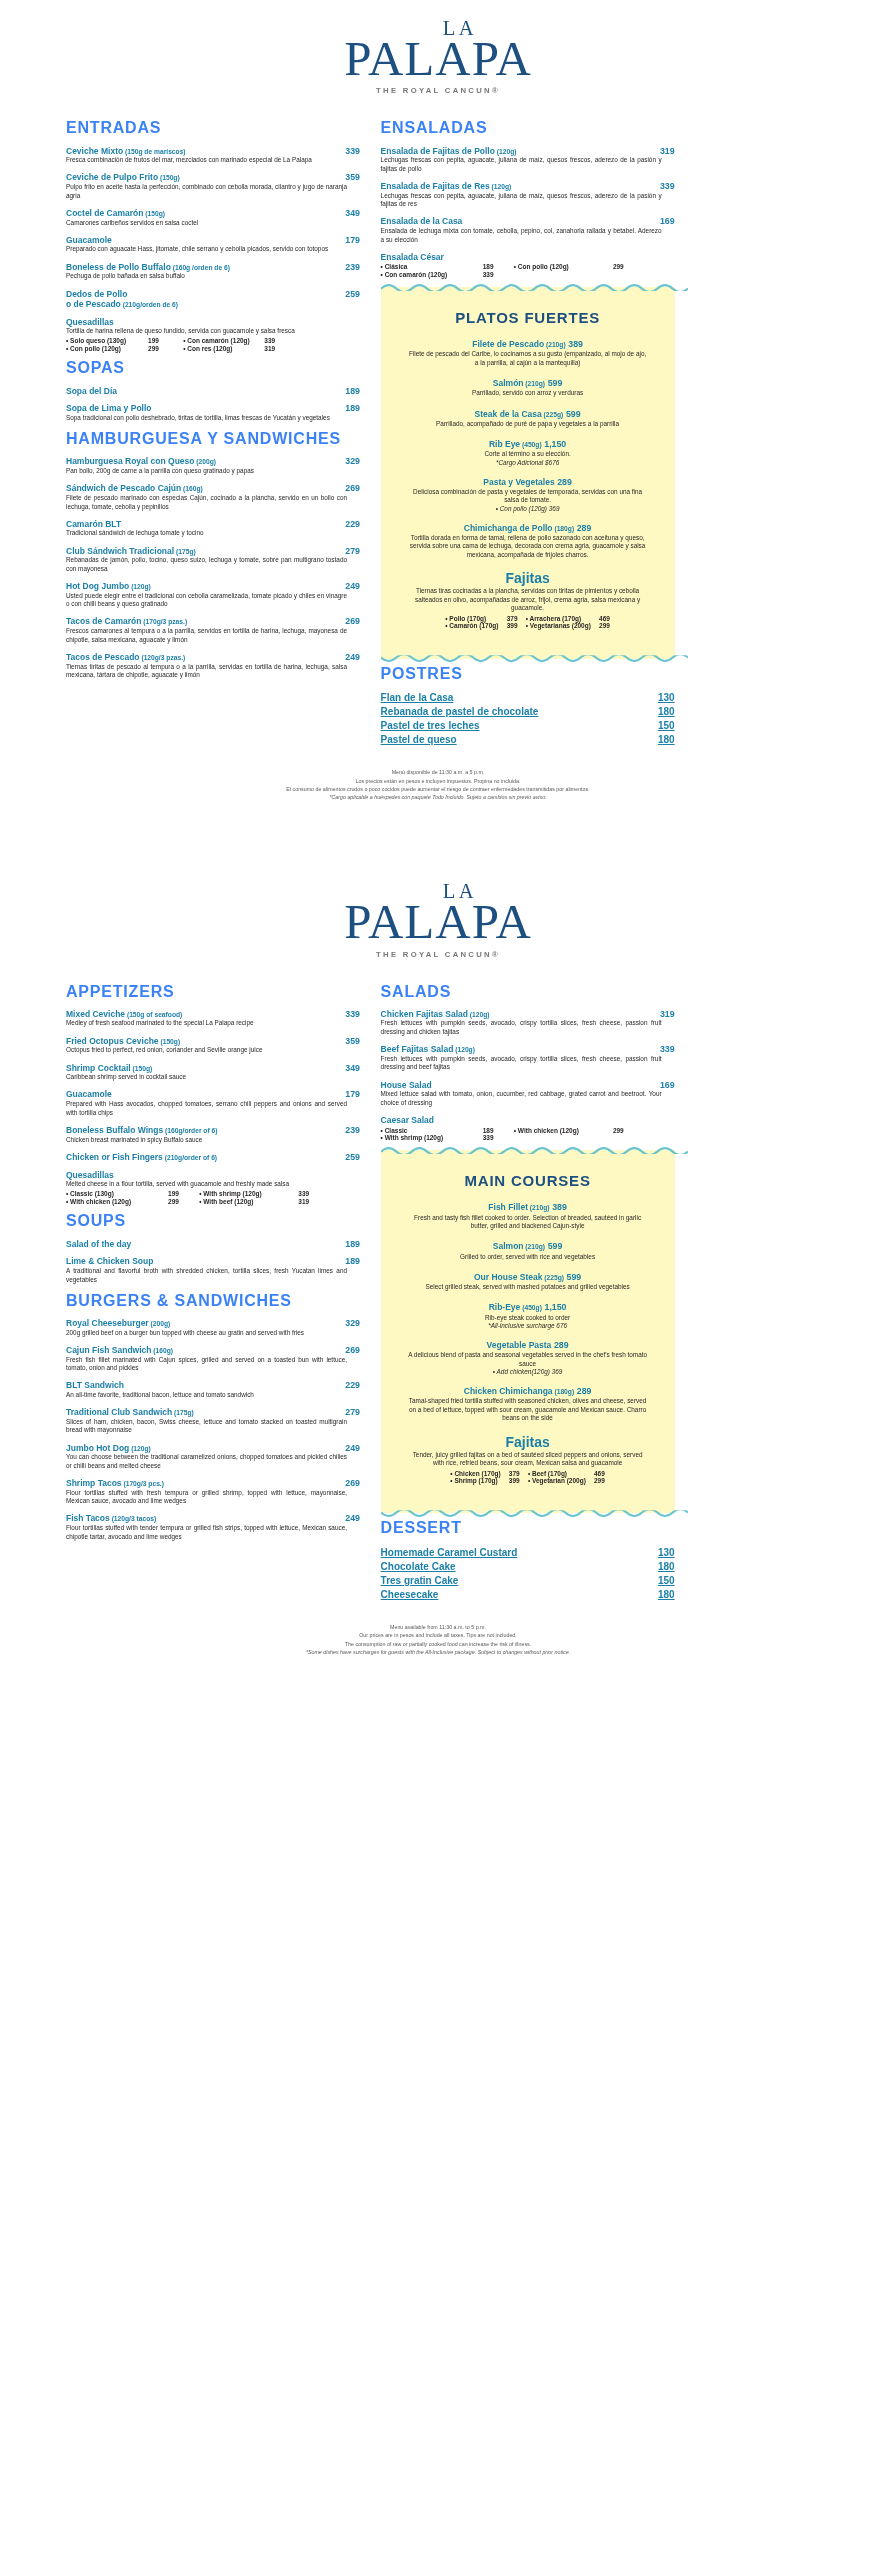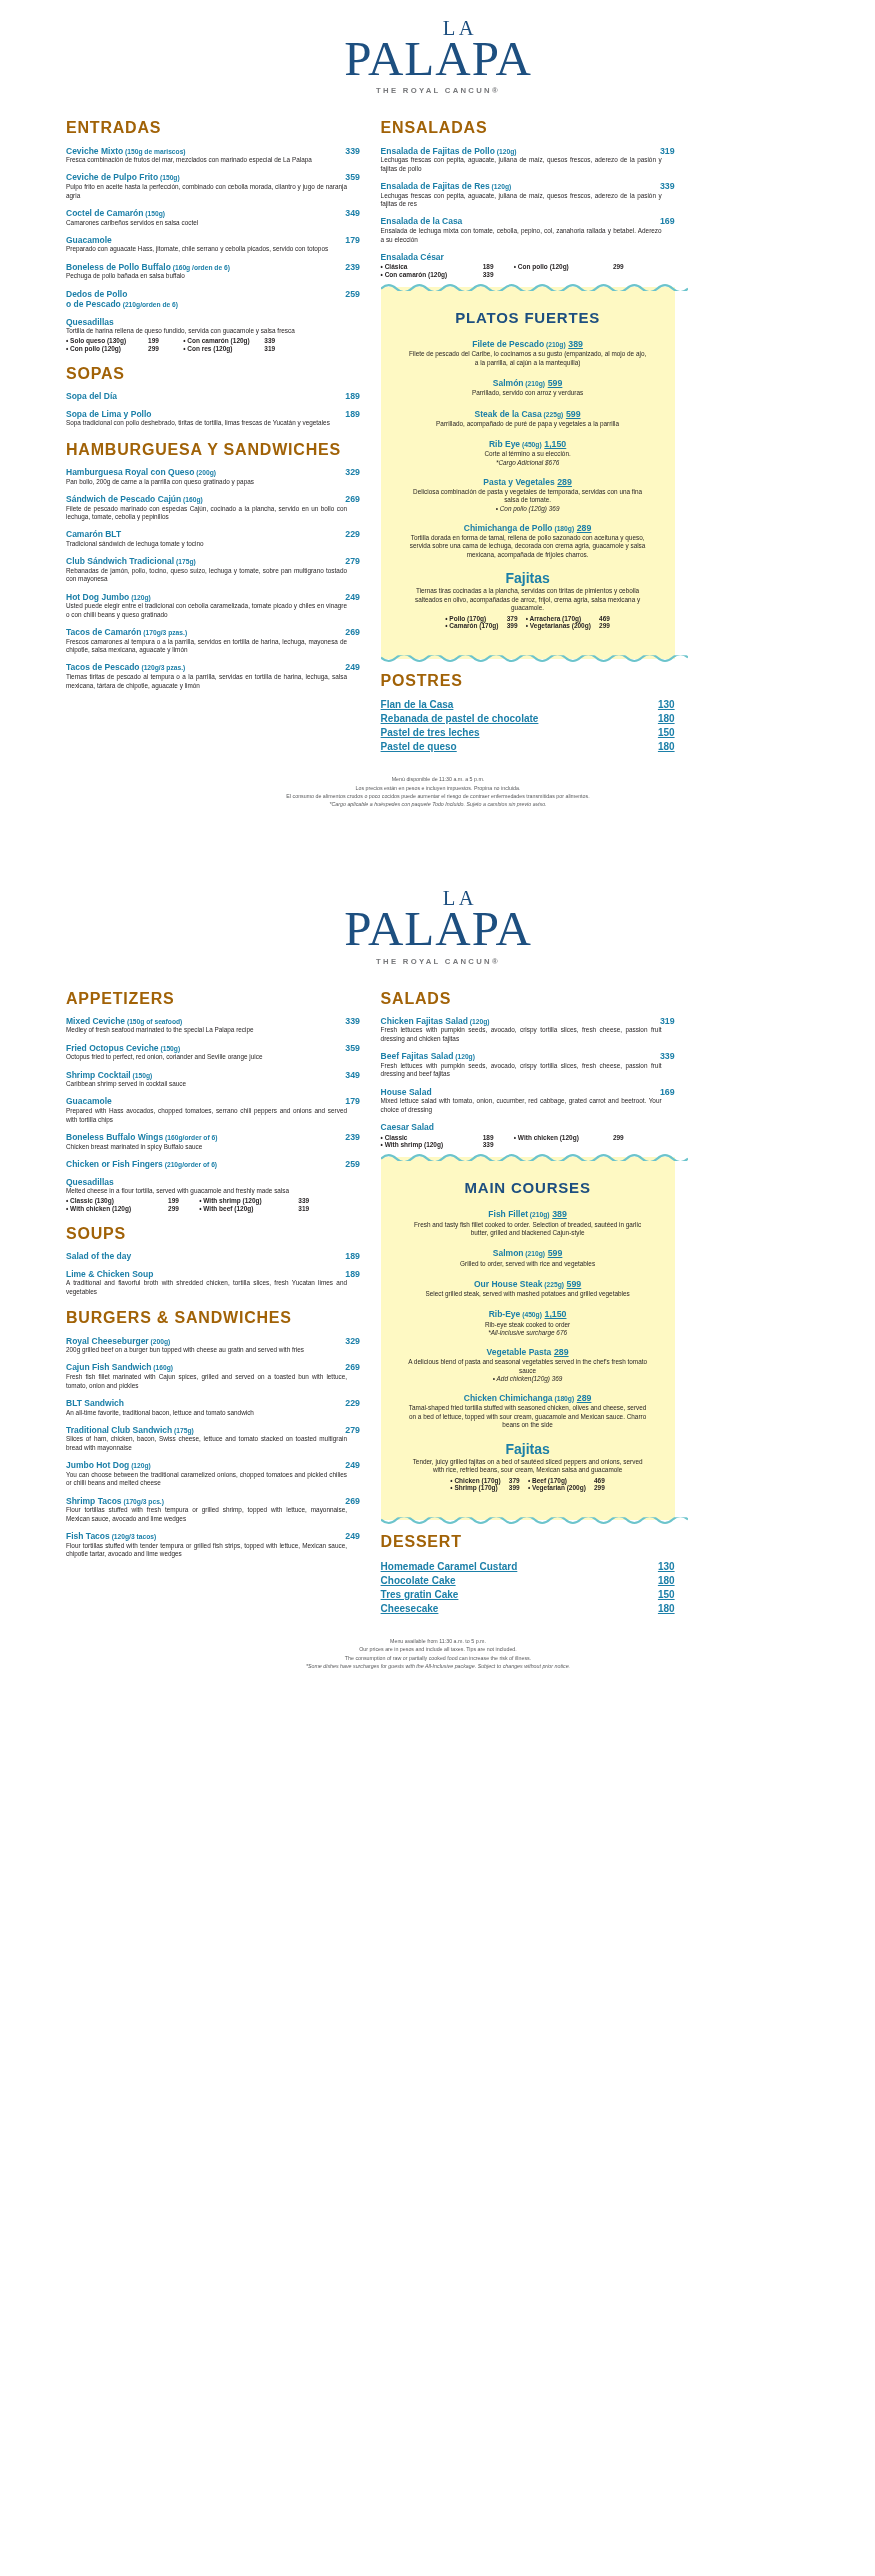--- a/index.html
+++ b/index.html
@@ -52,29 +52,29 @@
     display: flex;
     gap: 20.6px;
     padding: 0 66px;
     margin-top: 24px;
     align-items: flex-start;
   }
   .col { width: 294px; flex: 0 0 294px; }
 
   
   .section-title {
-    color: #a16207;
+    color: #3b82f6;
     font-size: 16px;
     font-weight: 700;
     letter-spacing: 0.8px;
     line-height: 1.12;
     margin-bottom: 8.2px;
     text-transform: uppercase;
   }
-  .section-title.pad-top { margin-top: 13px; }
+  .section-title.pad-top { margin-top: 6px; }
 
   
   .item { margin-bottom: 7.7px; }
   .item-head {
     display: flex;
     align-items: baseline;
     justify-content: space-between;
     gap: 5.2px;
   }
   .item-name {
@@ -137,21 +137,21 @@
     color: #1d4f80;
     font-size: 15px;
     font-weight: 700;
     letter-spacing: 0.8px;
     margin-bottom: 13.4px;
     text-transform: uppercase;
   }
   .box .item { margin-bottom: 10.8px; }
   .box .item-head { justify-content: center; display: block; }
   .box .item-name { display: inline; }
-  .box .item-price { display: inline; margin-left: 2.6px; text-decoration: underline; }
+  .box .item-price { display: inline; margin-left: 2.6px; }
   .box .item-desc { text-align: center; margin: 1px auto 0; max-width: 242px; }
   .box .note {
     font-style: italic;
     font-size: 6.4px;
     color: #231f20;
   }
   .box .sub-title {
     color: #1b7fa8;
     font-size: 14px;
     font-weight: 700;

